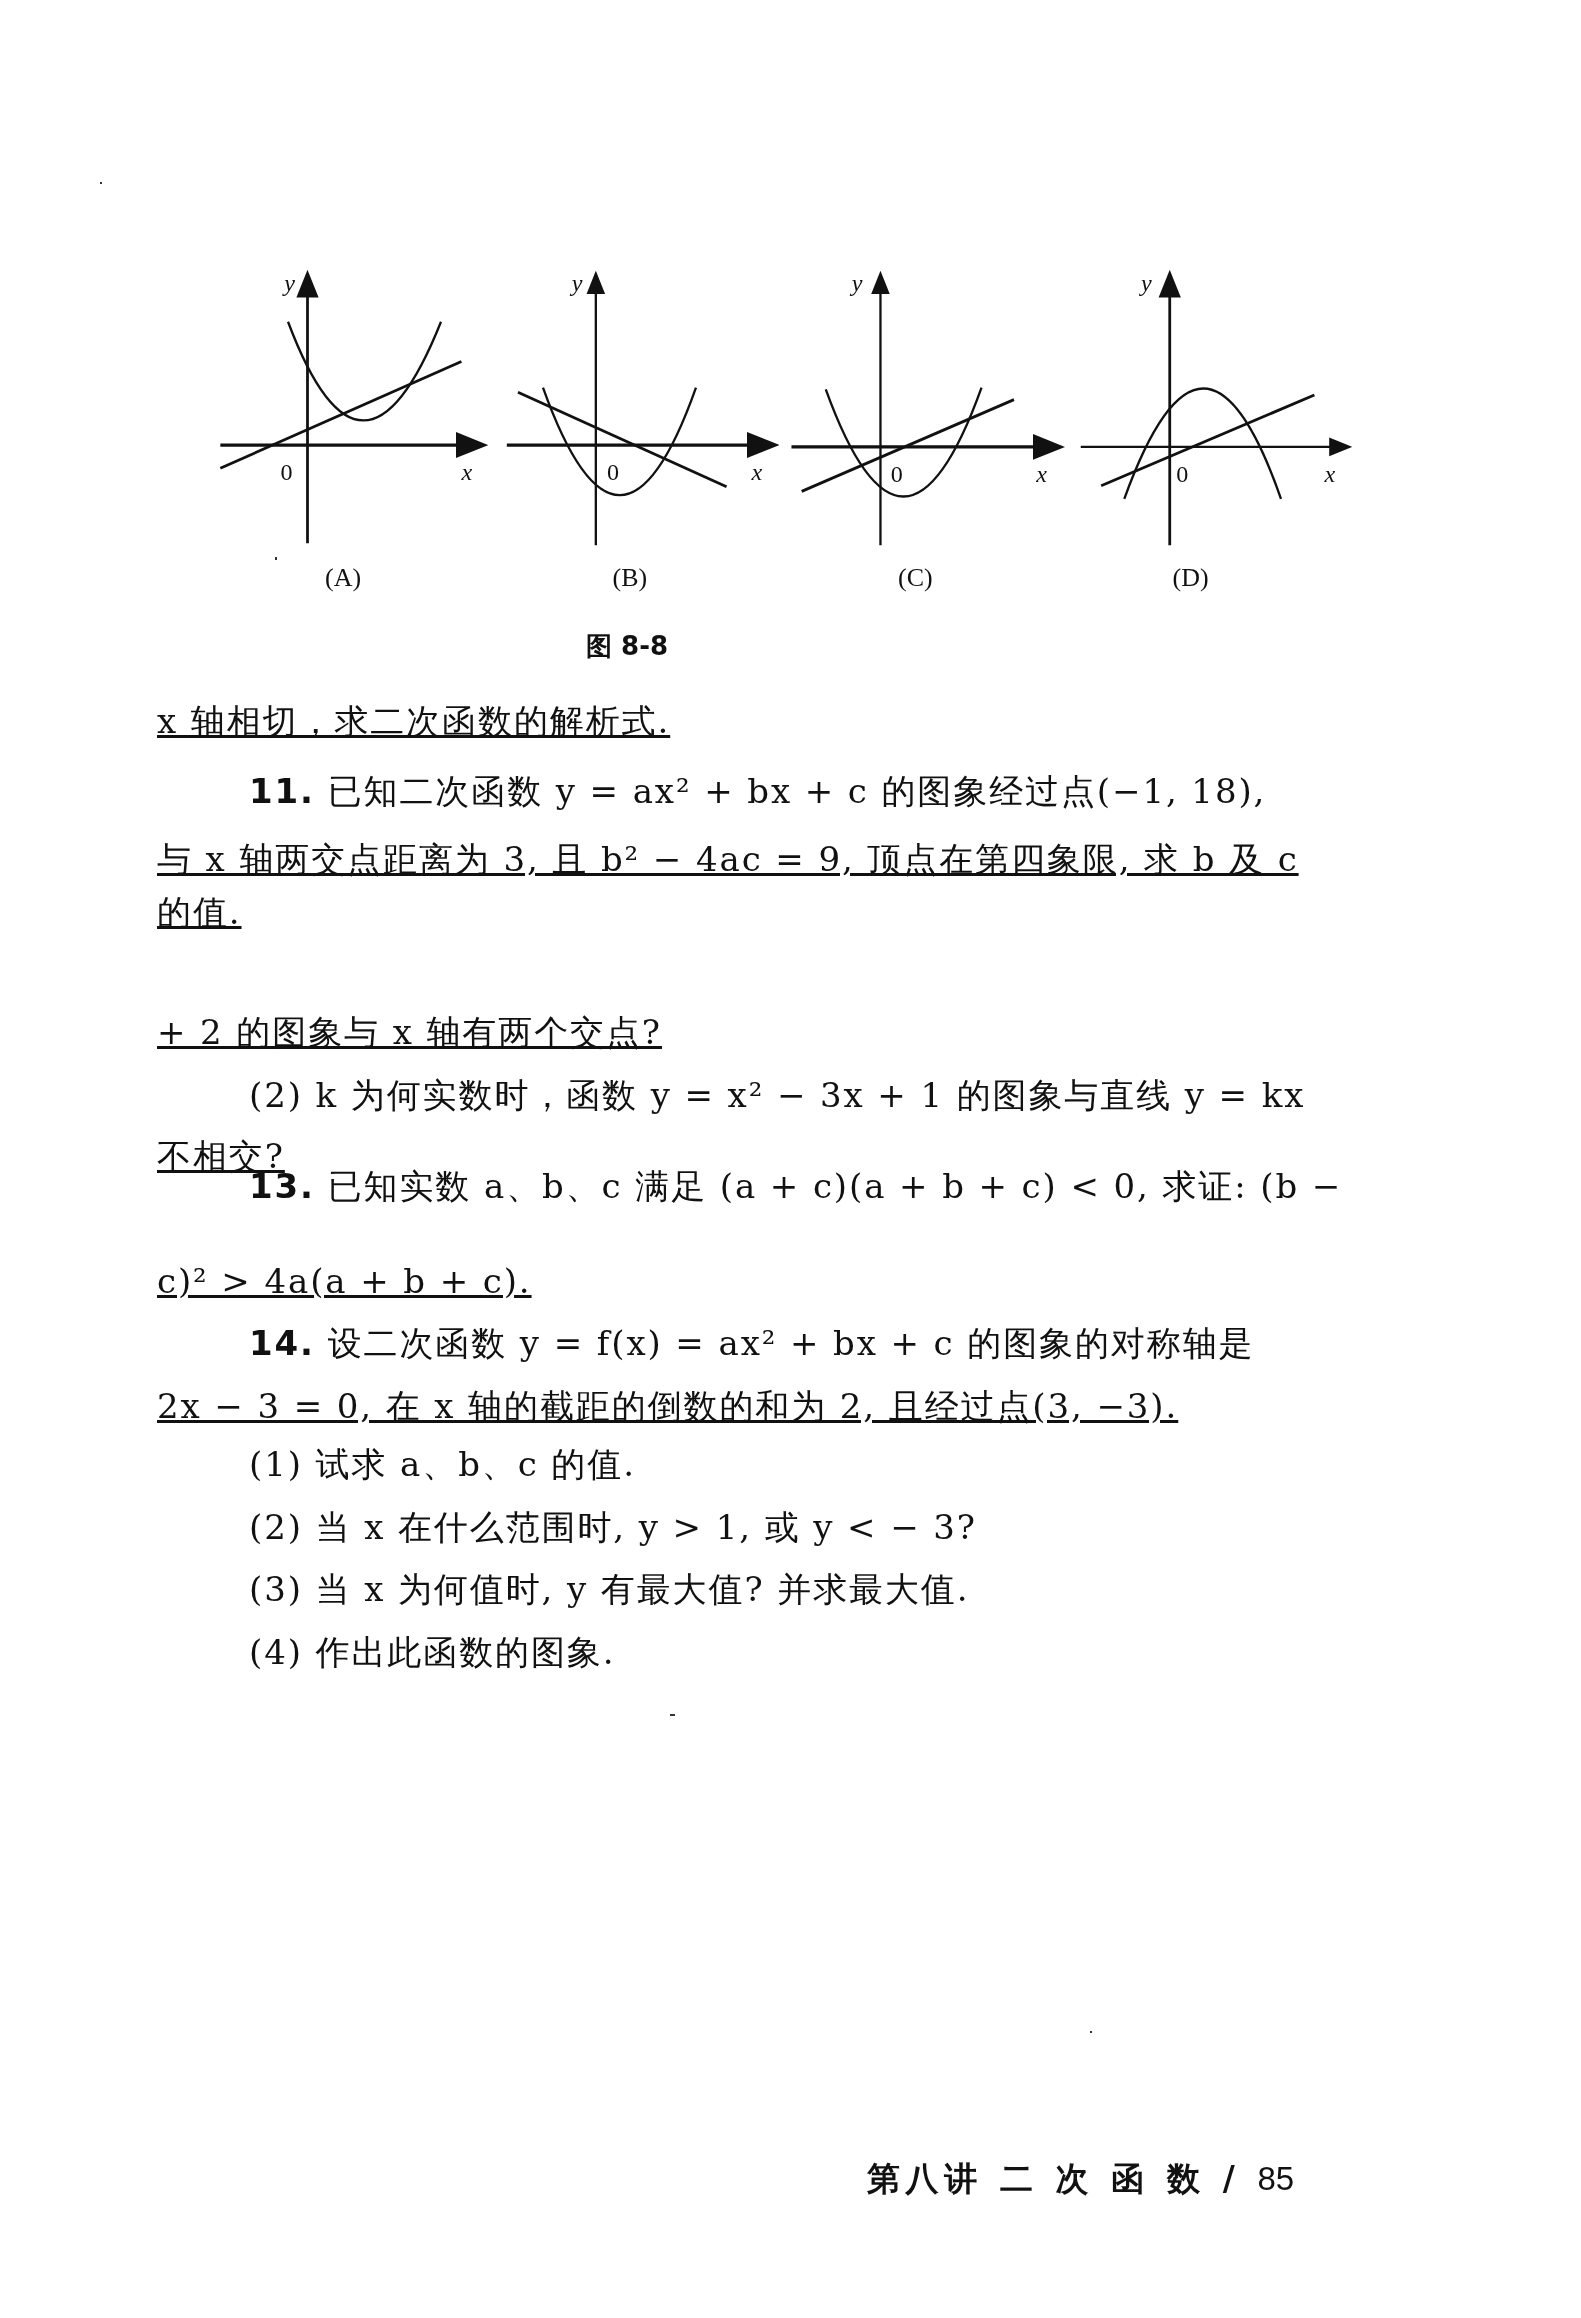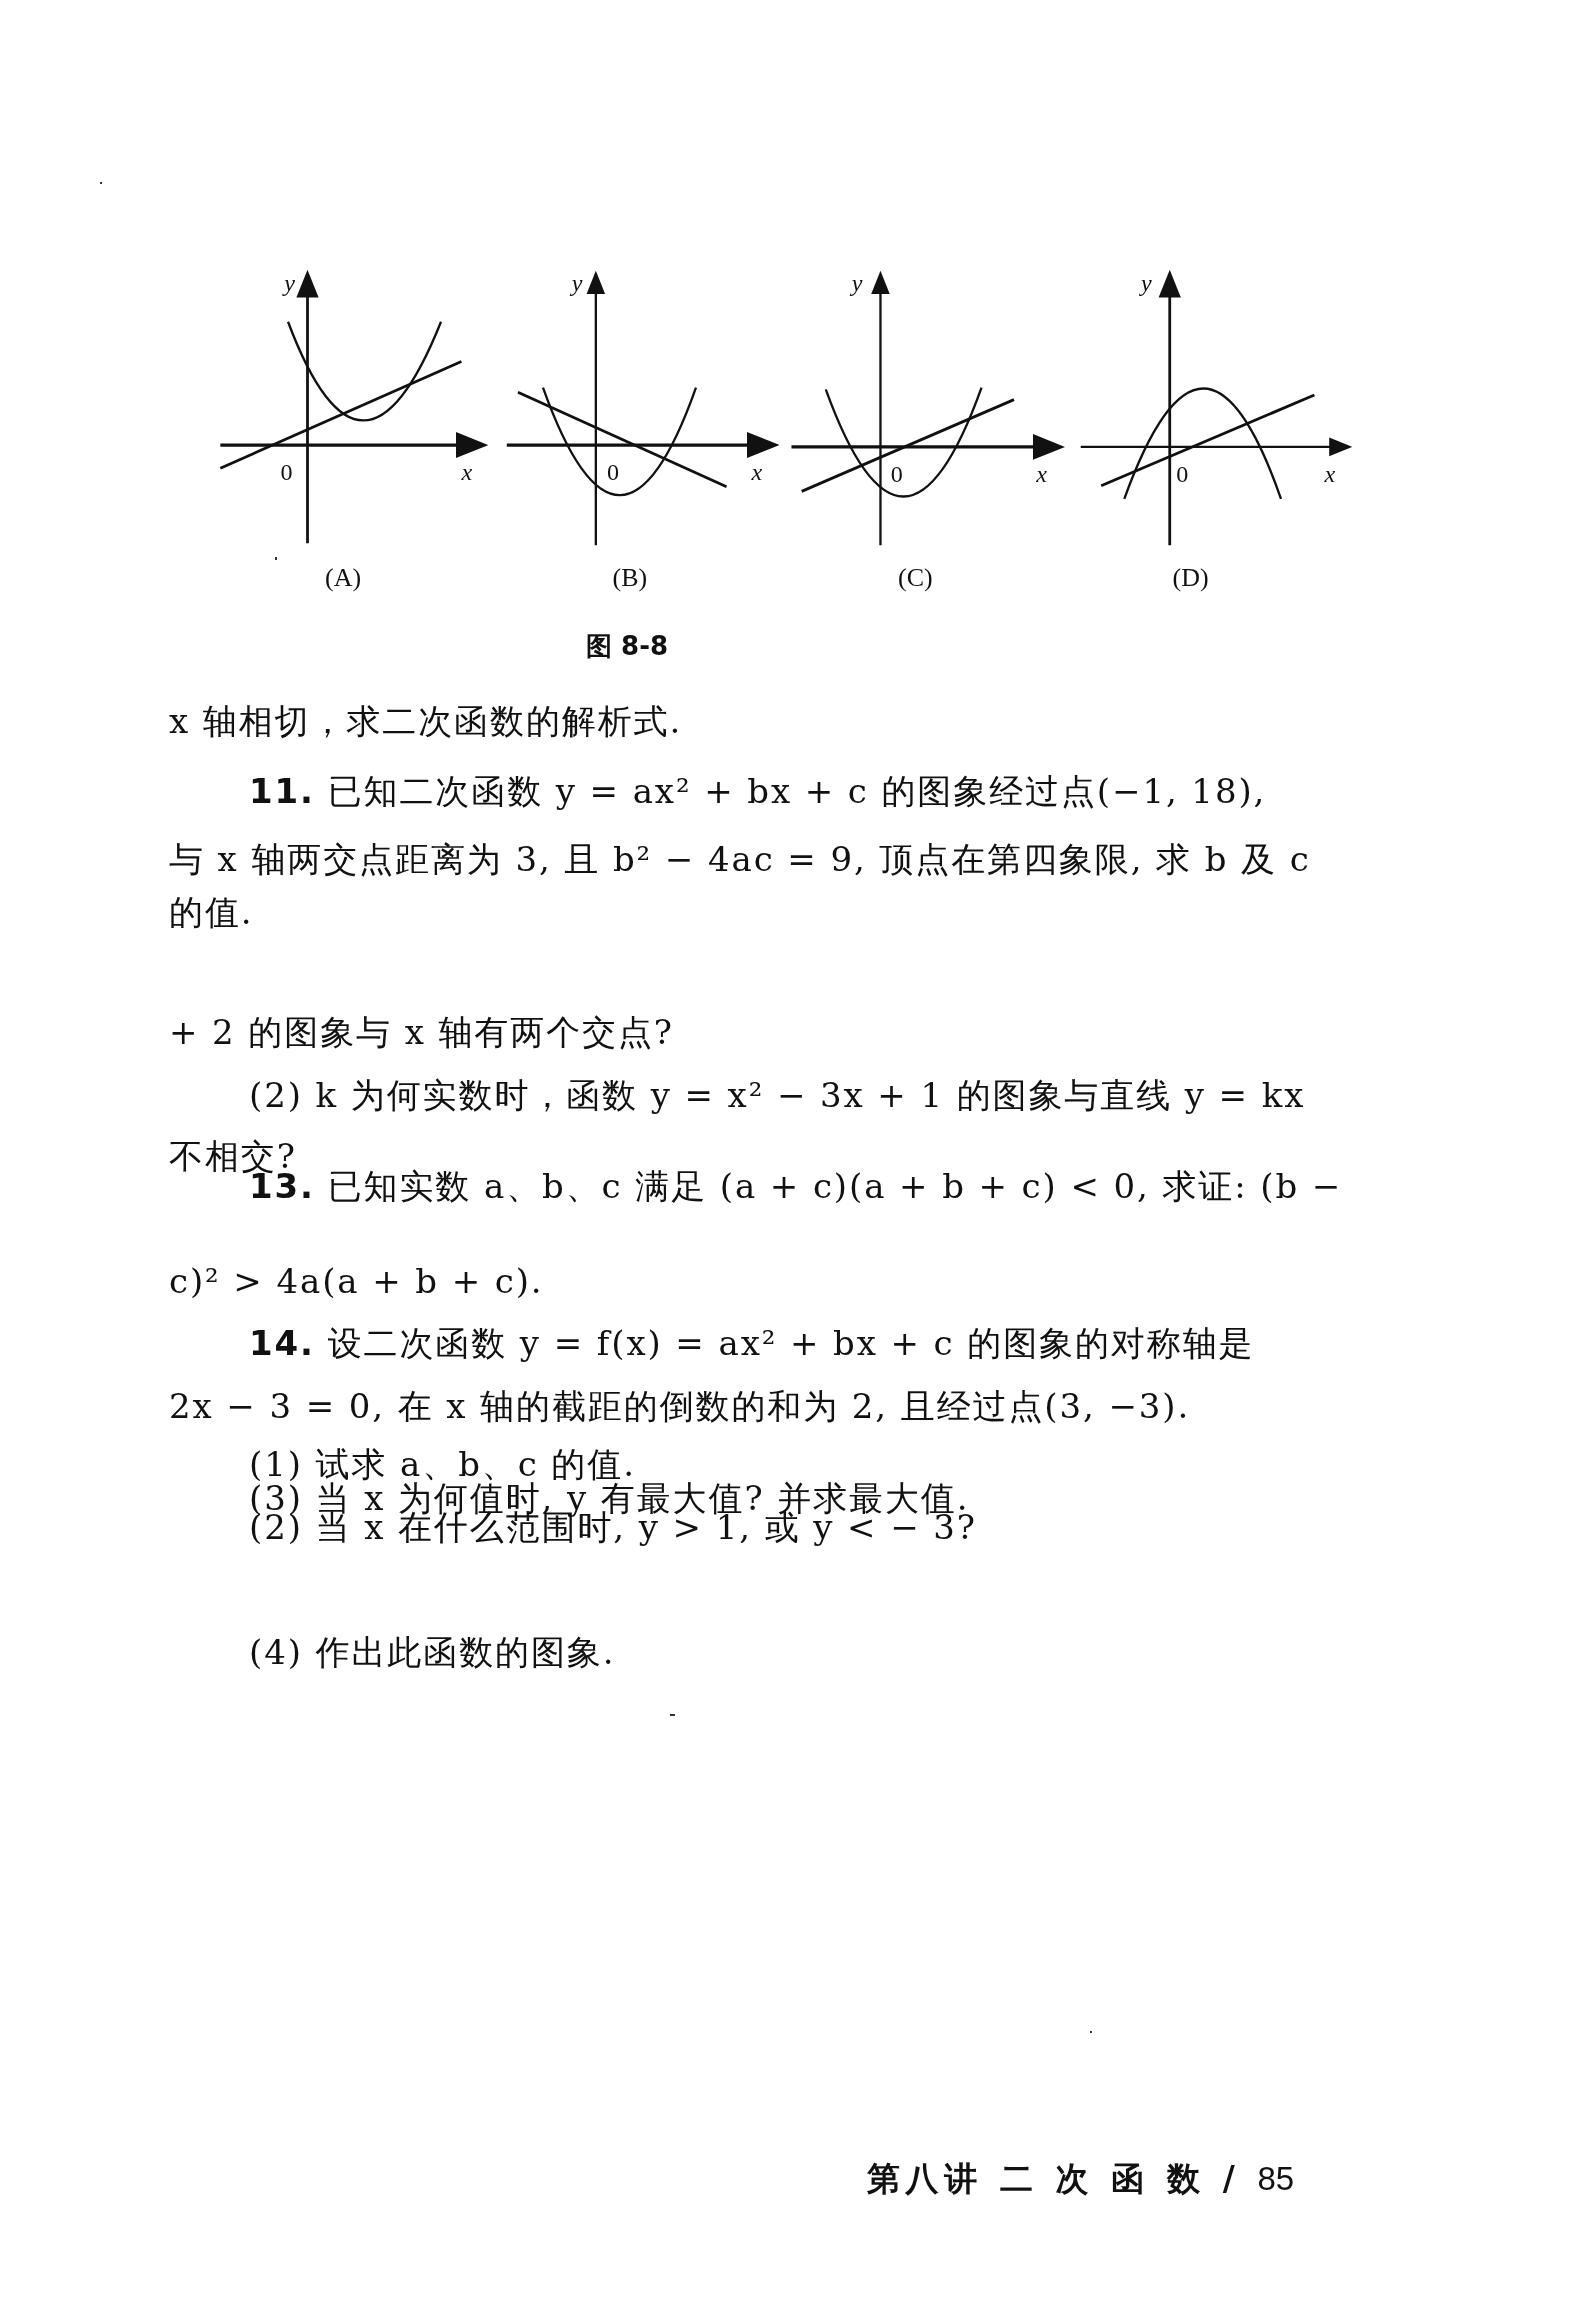--- a/index.html
+++ b/index.html
@@ -3,21 +3,21 @@
 <meta charset="utf-8">
 <style>
   html, body { margin: 0; padding: 0; background: #ffffff; }
   body { width: 1582px; height: 2319px; position: relative; overflow: hidden;
          font-family: "DejaVu Serif", "Liberation Serif", serif; color: #111; }
   .page { position: absolute; left: 0; top: 0; width: 1582px; height: 2319px; }
   svg.figs { position: absolute; left: 0; top: 0; width: 1582px; height: 649px; }
   .fig-caption { position: absolute; top: 629px; left: 0; width: 1254px; text-align: center;
                  font-family: "DejaVu Sans", sans-serif; font-weight: bold; font-size: 26px; }
   .line { position: absolute; font-size: 34px; line-height: 41px; white-space: nowrap; letter-spacing: 1.9px; }
-  .l0 { left: 169px; }
+  .l0 { left: 157px; text-decoration: underline; }
   .l1 { left: 249px; }
   .qnum { font-weight: bold; font-family: "DejaVu Sans", sans-serif; }
   .footer { position: absolute; top: 2157px; left: 867px; font-size: 33px; font-weight: bold;
             font-family: "DejaVu Sans", sans-serif; letter-spacing: 5.6px; white-space: nowrap; }
   .footer .pg { font-family: "Liberation Sans", sans-serif; font-size: 33px; letter-spacing: 0; font-weight: normal; }
   .dot { position: absolute; background: #333; }
   text.ax { font-family: "Liberation Serif", serif; font-style: italic; font-size: 26px; }
   text.zero { font-family: "Liberation Serif", serif; font-size: 26px; }
   text.lbl { font-family: "Liberation Serif", serif; font-size: 28px; }
 </style>
@@ -99,21 +99,21 @@
   </div>
   <div class="line l0" style="top:1261px;">c)² &gt; 4a(a + b + c).</div>
 
   <div class="line l1" style="top:1323px;">
     <span class="qnum">14.</span>
     <span>设二次函数 y = f(x) = ax² + bx + c 的图象的对称轴是</span>
   </div>
   <div class="line l0" style="top:1386px;">2x − 3 = 0, 在 x 轴的截距的倒数的和为 2, 且经过点(3, −3).</div>
   <div class="line l1" style="top:1444px;">(1) 试求 a、b、c 的值.</div>
   <div class="line l1" style="top:1507px;">(2) 当 x 在什么范围时, y &gt; 1, 或 y &lt; − 3?</div>
-  <div class="line l1" style="top:1478px;text-align:center;">(3) 当 x 为何值时, y 有最大值? 并求最大值.</div>
+  <div class="line l1" style="top:1569px;text-align:center;">(3) 当 x 为何值时, y 有最大值? 并求最大值.</div>
   <div class="line l1" style="top:1632px;">(4) 作出此函数的图象.</div>
 
   <div class="dot" style="left:100px; top:182px; width:1.9px; height:1.9px;"></div>
   <div class="dot" style="left:275px; top:557px; width:1.9px; height:2.8px;"></div>
   <div class="dot" style="left:670px; top:1714px; width:4.6px; height:1.9px;"></div>
   <div class="dot" style="left:1090px; top:2031px; width:1.9px; height:1.9px;"></div>
 
   <div class="footer">
     <span>第八讲  二 次 函 数 /</span>
     <span class="pg">85</span>

